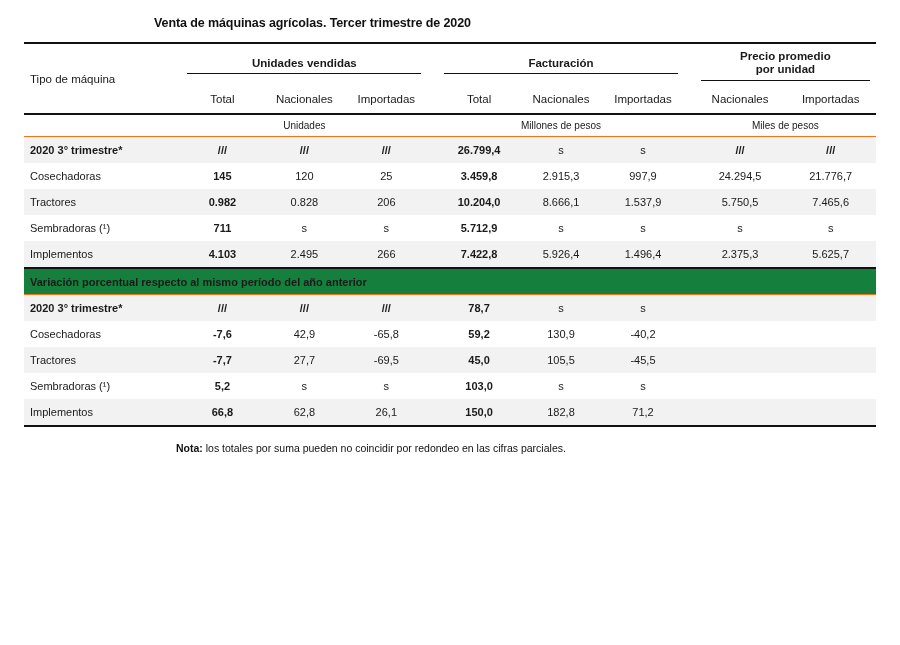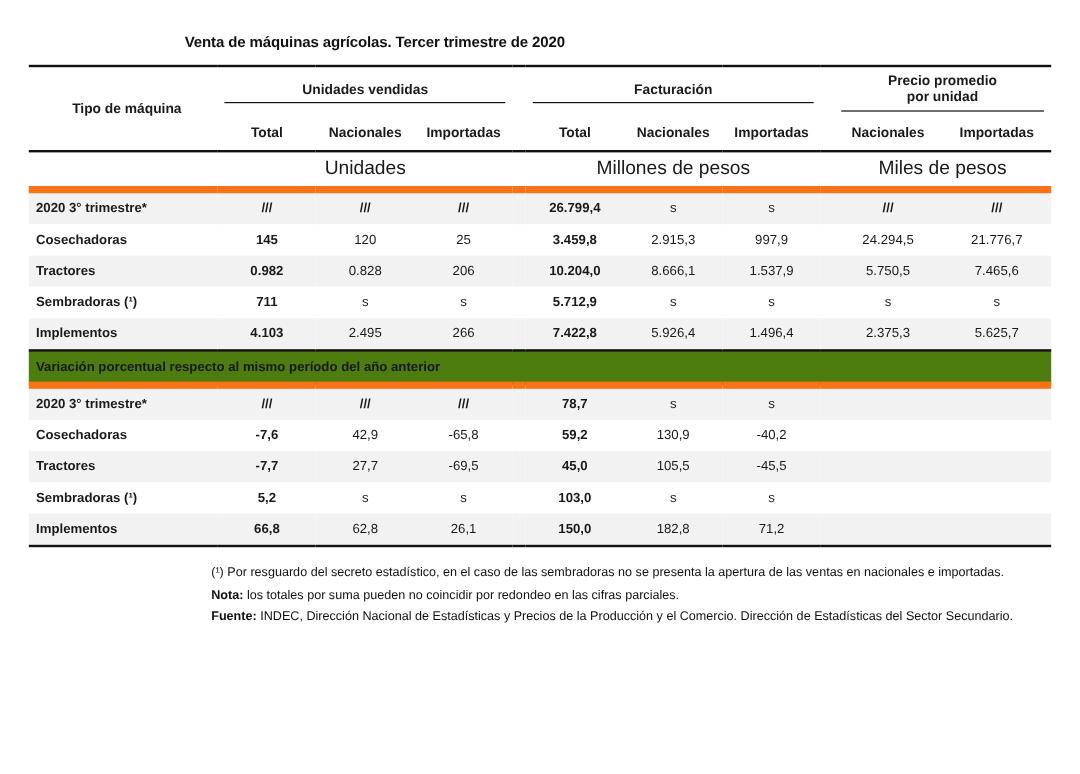--- a/index.html
+++ b/index.html
@@ -12,21 +12,21 @@
     height: 645px;
     font-family: "Liberation Sans", sans-serif;
     color: #1a1a1a;
     overflow: hidden;
   }
   .page {
     position: relative;
     width: 900px;
     height: 517px;
     box-sizing: border-box;
-    padding: 24px 24px 0 24px;
+    padding: 12px 24px 0 24px;
   }
   .title {
     font-size: 12.5px;
     font-weight: bold;
     color: #111;
     margin: 4px 0 12px 130px;
     letter-spacing: -0.1px;
   }
   table.data {
     width: 852px;
@@ -38,21 +38,21 @@
     padding: 0;
     vertical-align: middle;
   }
   
   col.c-label  { width: 146px; }
   col.c-num    { width: 76px; }
   col.c-num-w  { width: 84px; }
   col.c-gap    { width: 10px; }
 
   .rule-top { border-top: 2.5px solid #111; }
-  .rule-mid { border-top: 6px solid #f97316; }
+  .rule-mid { border-top: 1px solid #f97316; }
   .rule-thick { border-top: 2.5px solid #111; }
   .rule-bot { border-bottom: 2.5px solid #111; }
 
   .grp-head {
     text-align: center;
     font-weight: bold;
     font-size: 11.5px;
     padding: 6px 0 5px 0 !important;
     position: relative;
   }
@@ -60,60 +60,59 @@
     display: block;
     border-bottom: 1px solid #111;
     padding-bottom: 4px;
     margin: 0 6px;
   }
   .grp-two-line {
     line-height: 1.15;
   }
   .sub-head {
     text-align: center;
-    font-weight: bold;
+    font-weight: normal;
     font-size: 11.5px;
     padding: 7px 0 8px 0 !important;
     margin-top: 24px;
   }
   .rowlabel-head {
-    font-weight: bold;
+    font-weight: normal;
     font-size: 11.5px;
     padding-left: 6px !important;
-    text-align: center;
+    text-align: left;
   }
   .unit-row td {
     text-align: center;
-    font-size: 16px;
+    font-size: 10px;
     padding: 5px 0 5px 0 !important;
     color: #1a1a1a;
   }
   tr.band-grey td { background: #f2f2f2; }
   tr.band-white td { background: #ffffff; }
 
   td.lbl {
     text-align: left;
     padding: 7px 0 7px 6px !important;
     font-size: 11px;
-    font-weight: bold;
   }
   td.lbl.bold { font-weight: bold; }
   td.val {
     text-align: center;
     font-size: 11px;
     padding: 7px 0 7px 0 !important;
   }
   td.val.bold { font-weight: bold; }
 
   .section-row td {
     font-weight: bold;
     font-size: 11px;
     text-align: left;
     padding: 7px 0 6px 6px !important;
-    background: #4d7c0f;
+    background: #15803d;
   }
   .notes {
     width: 700px;
     margin: 14px 0 0 152px;
     font-size: 10.5px;
     line-height: 1.45;
     color: #111;
   }
   .notes p { margin: 0 0 3px 0; }
   .notes b { font-weight: bold; }
@@ -314,18 +313,16 @@
         <td class="val">182,8</td>
         <td class="val">71,2</td>
         <td></td>
         <td class="val"></td>
         <td class="val"></td>
       </tr>
     </tbody>
   </table>
 
   <div class="notes">
-    <p>(¹) Por resguardo del secreto estadístico, en el caso de las sembradoras no se presenta la apertura de las ventas en nacionales e importadas.</p>
     <p><b>Nota:</b><span> los totales por suma pueden no coincidir por redondeo en las cifras parciales.</span></p>
-    <p><b>Fuente:</b><span> INDEC, Dirección Nacional de Estadísticas y Precios de la Producción y el Comercio. Dirección de Estadísticas del Sector Secundario.</span></p>
   </div>
 
 </div>
 
 </body></html>

